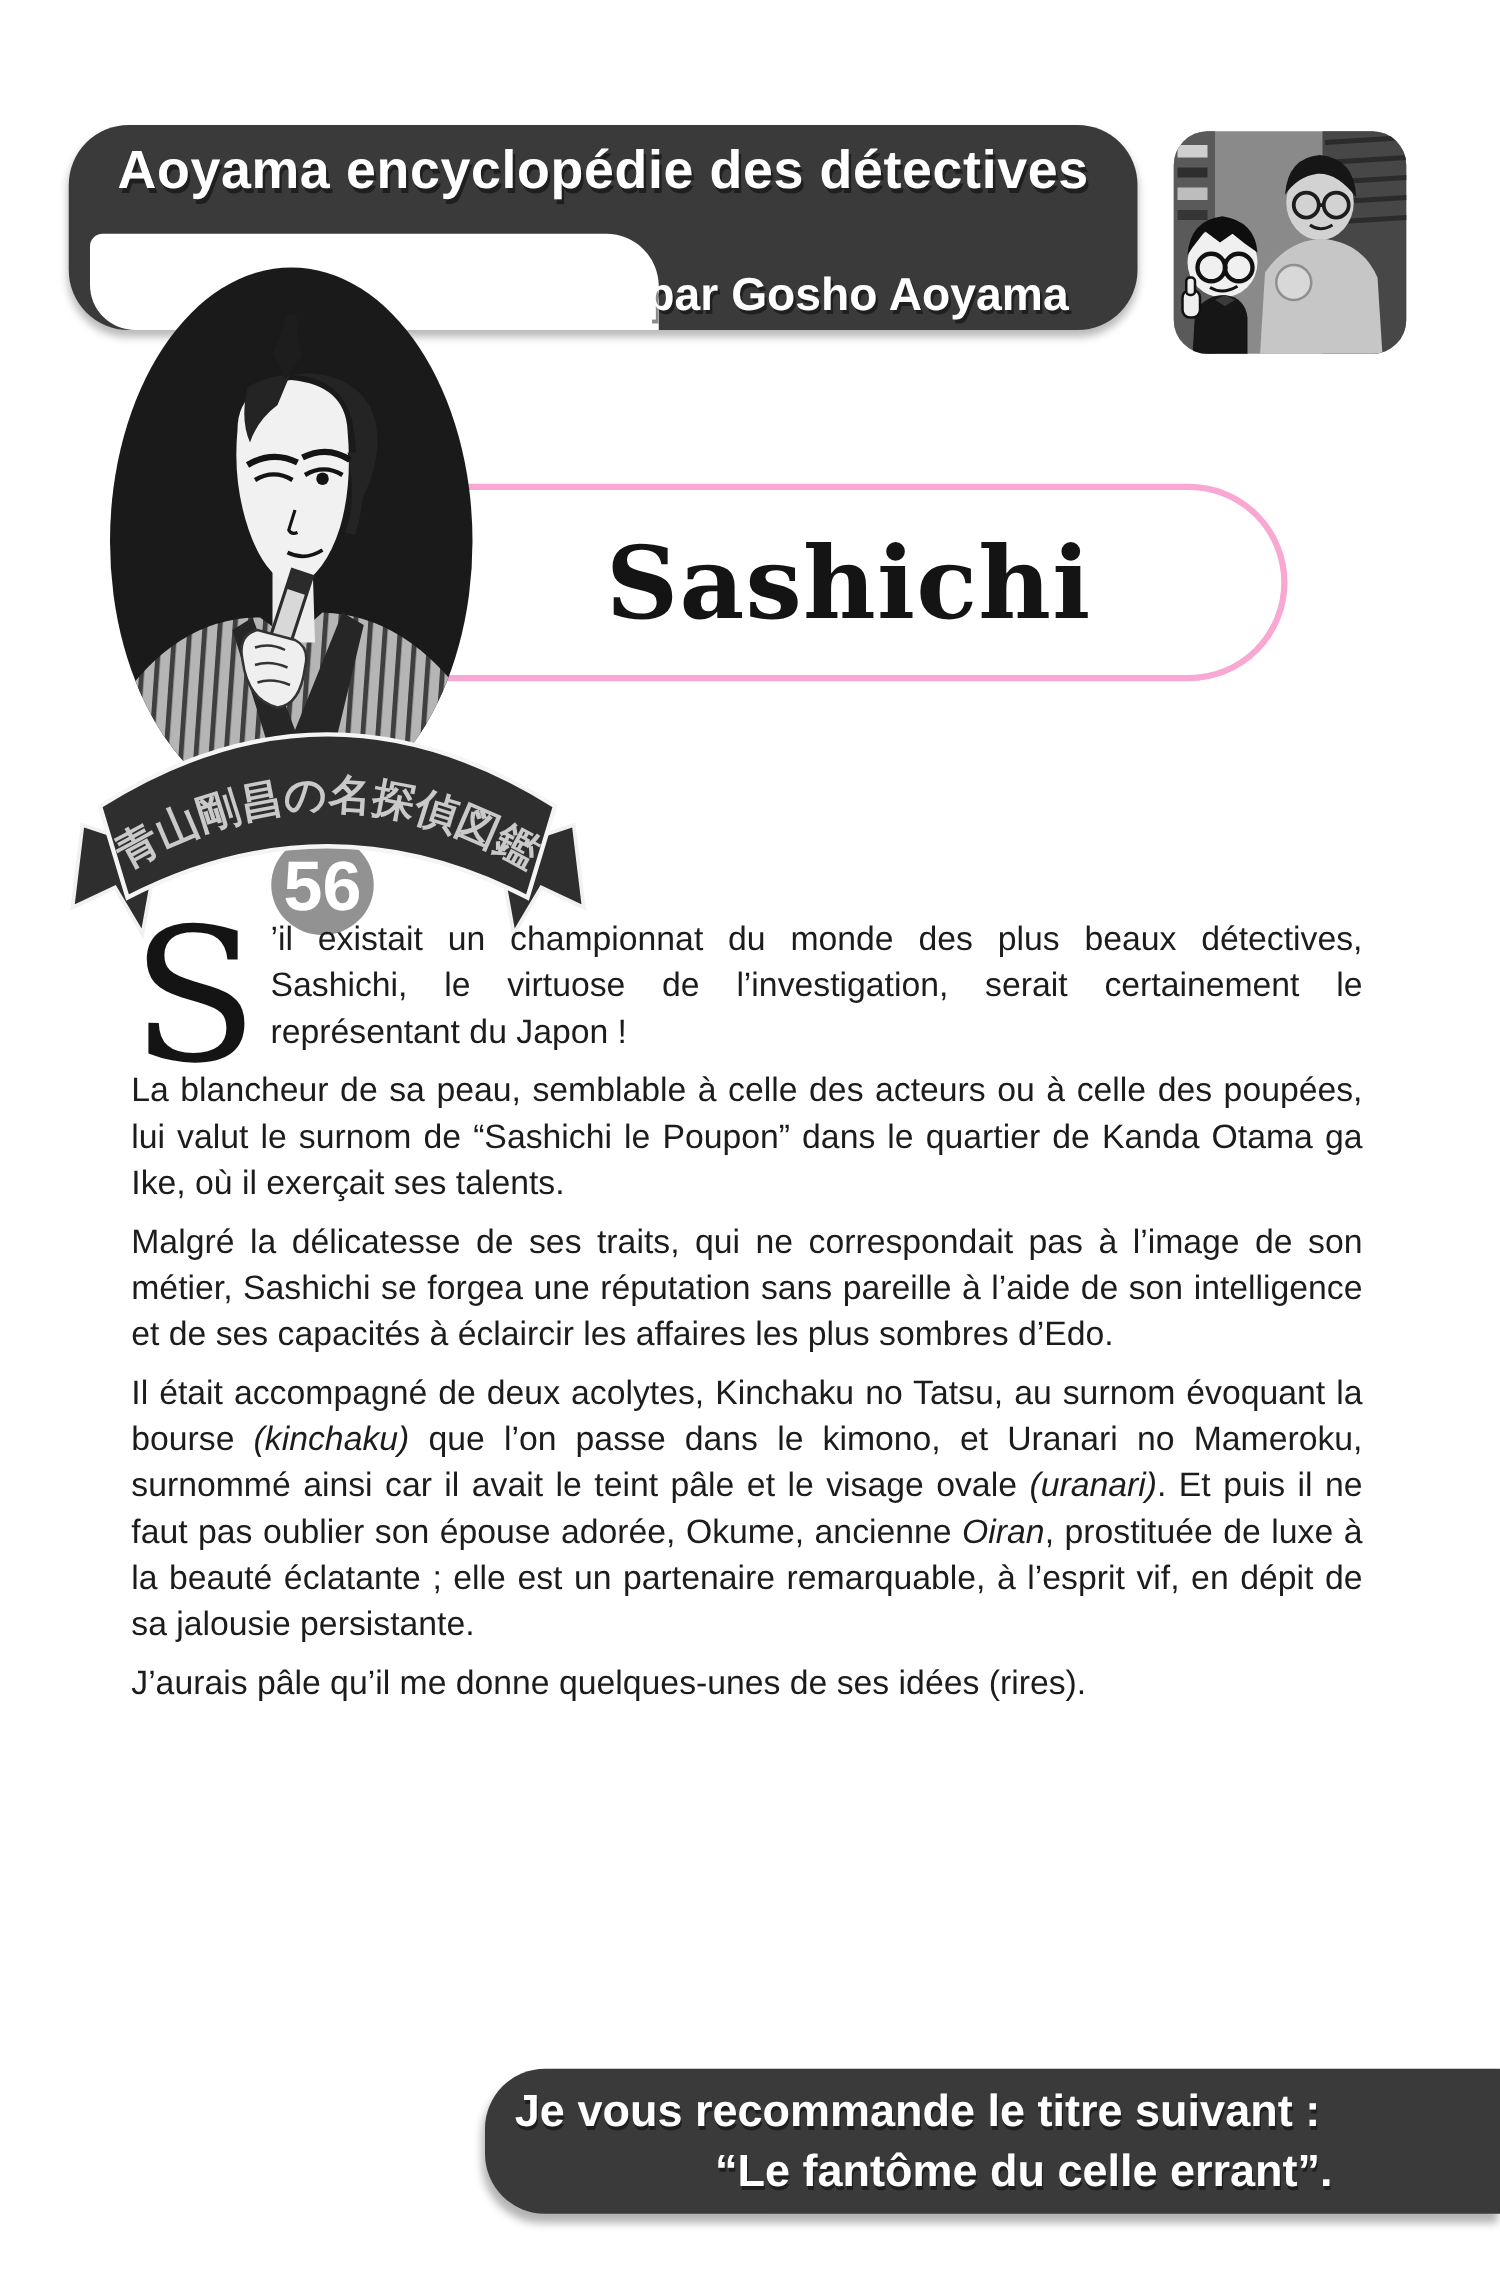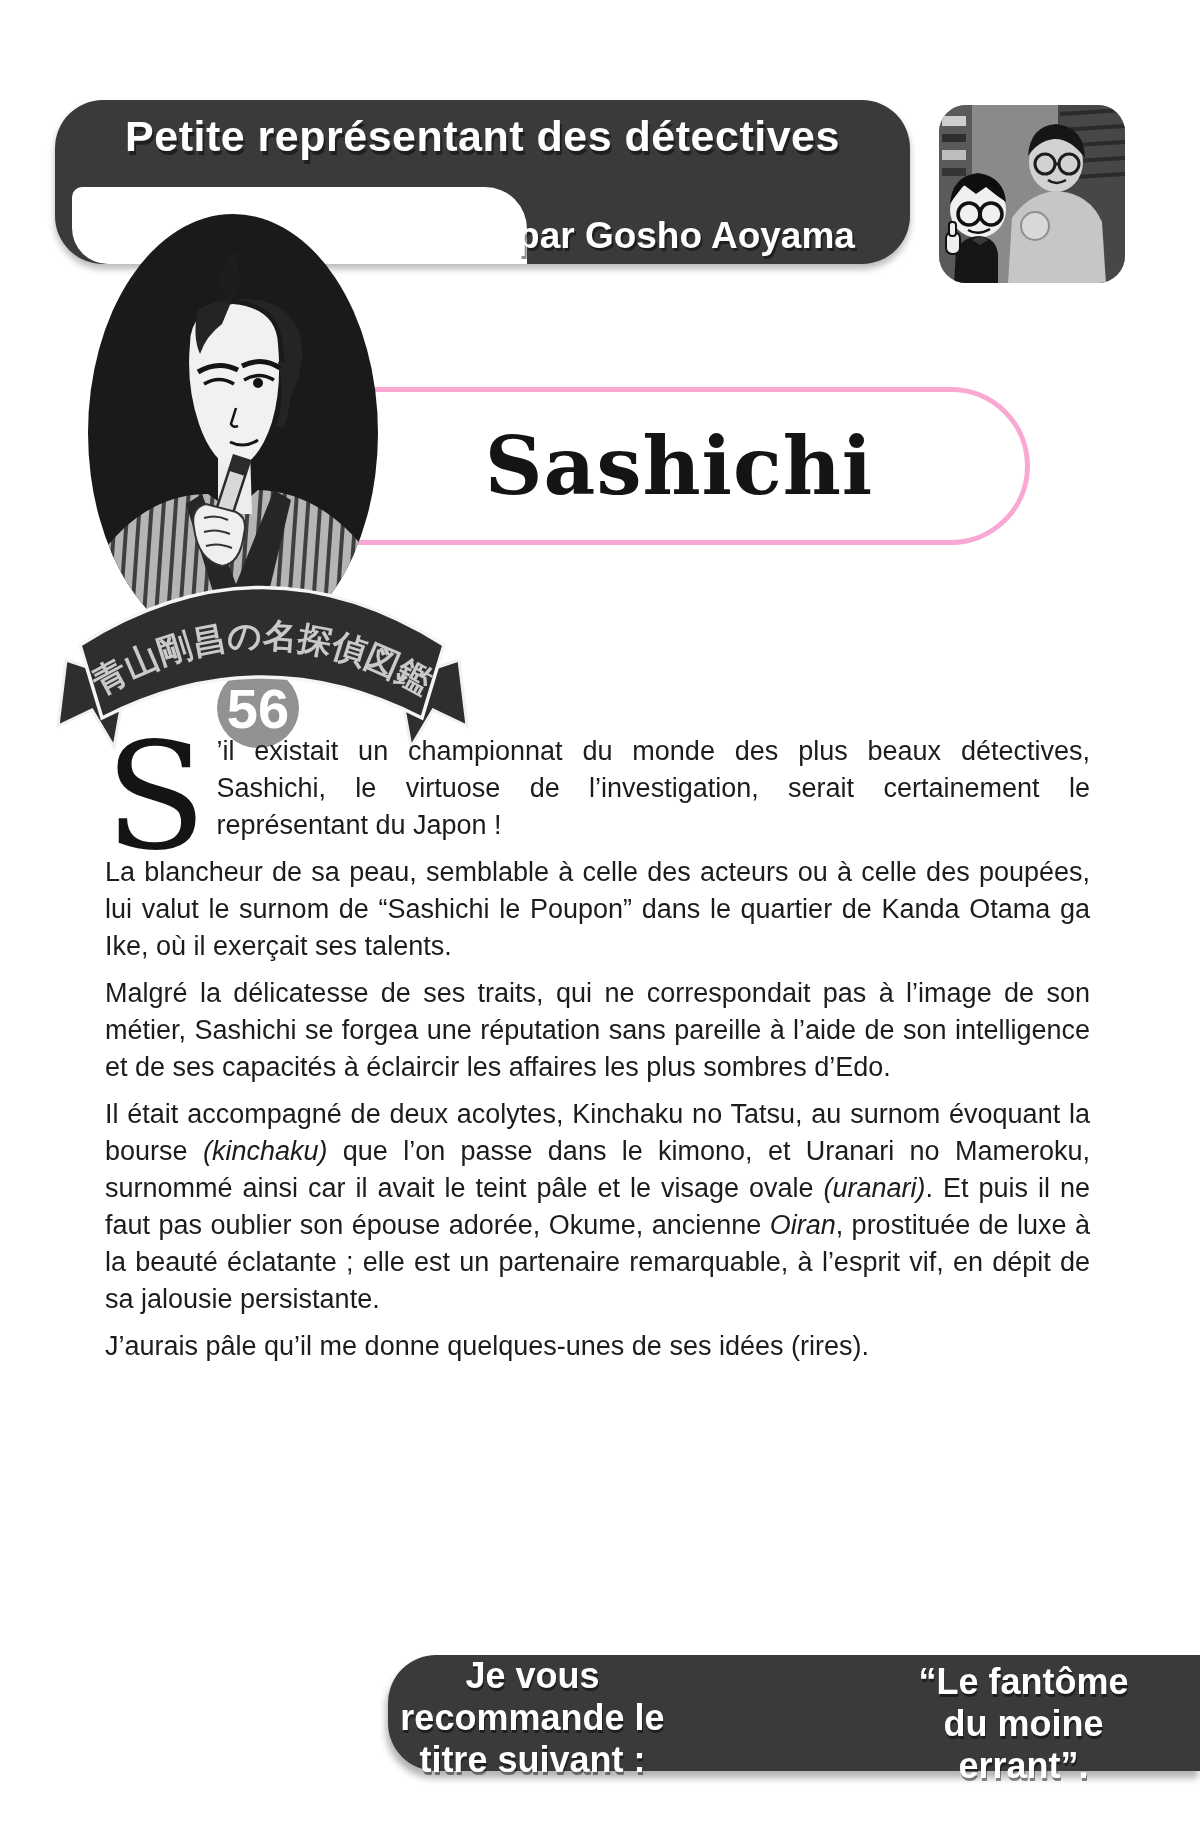--- a/index.html
+++ b/index.html
@@ -59,39 +59,39 @@
   .dropcap{
     float:left; font-family:"DejaVu Serif",serif; font-weight:normal;
     font-size:148px; line-height:.76; margin:8px 10px 0 0; color:#141414;
   }
 
   
   .recommend-banner{
     position:absolute; left:388px; top:1655px; width:812px; height:116px;
     background:var(--banner,#3a3a3a); border-radius:48px 0 0 48px;
     box-shadow:-2px 7px 7px rgba(0,0,0,.3); z-index:5;
-    display:flex; flex-direction:row; justify-content:center;
+    display:flex; flex-direction:column; justify-content:center;
   }
   .recommend-line1{
     text-align:center; margin-right:120px;
     font-size:36px; font-weight:bold; color:#fff; text-shadow:1px 3px 0 rgba(0,0,0,.45);
   }
   .recommend-line2{
     text-align:center; margin:6px 60px 0 110px;
     font-size:36px; font-weight:bold; color:#fff; text-shadow:1px 3px 0 rgba(0,0,0,.45);
   }
   i{ font-style:italic; }
 </style>
 </head>
 <body>
 
 <div class="page">
 
   <div class="top-banner">
-    <div class="banner-title">Petite représentant des détectives</div>
+    <div class="banner-title">Aoyama encyclopédie des détectives</div>
     <div class="banner-cutout"></div>
     <div class="banner-subtitle">par Gosho Aoyama</div>
   </div>
 
   <svg class="author-photo" viewBox="0 0 188 180" aria-hidden="true">
     <defs>
         <clipPath id="photoClip">
           <rect x="1" y="1" width="186" height="178" rx="27"></rect>
         </clipPath>
       </defs>
@@ -191,16 +191,16 @@
       <span class="dropcap">S</span><span><span>’il existait un championnat du monde des plus beaux détectives, Sashichi, le virtuose de l’investigation, serait certainement le représentant du Japon !</span></span>
     </p>
     <p><span>La blancheur de sa peau, semblable à celle des acteurs ou à celle des poupées, lui valut le surnom de “Sashichi le Poupon” dans le quartier de Kanda Otama ga Ike, où il exerçait ses talents.</span></p>
     <p><span>Malgré la délicatesse de ses traits, qui ne correspondait pas à l’image de son métier, Sashichi se forgea une réputation sans pareille à l’aide de son intelligence et de ses capacités à éclaircir les affaires les plus sombres d’Edo.</span></p>
     <p><span>Il était accompagné de deux acolytes, Kinchaku no Tatsu, au surnom évoquant la bourse </span><i>(kinchaku)</i><span> que l’on passe dans le kimono, et Uranari no Mameroku, surnommé ainsi car il avait le teint pâle et le visage ovale </span><i>(uranari)</i><span>. Et puis il ne faut pas oublier son épouse adorée, Okume, ancienne </span><i>Oiran</i><span>, prostituée de luxe à la beauté éclatante ; elle est un partenaire remarquable, à l’esprit vif, en dépit de sa jalousie persistante.</span></p>
     <p><span>J’aurais pâle qu’il me donne quelques-unes de ses idées (rires).</span></p>
   </div>
 
   <div class="recommend-banner">
     <div class="recommend-line1">Je vous recommande le titre suivant :</div>
-    <div class="recommend-line2">“Le fantôme du moine errant”.</div>
+    <div class="recommend-line2">“Le fantôme du celle errant”.</div>
   </div>
 
 </div>
 
 </body></html>

